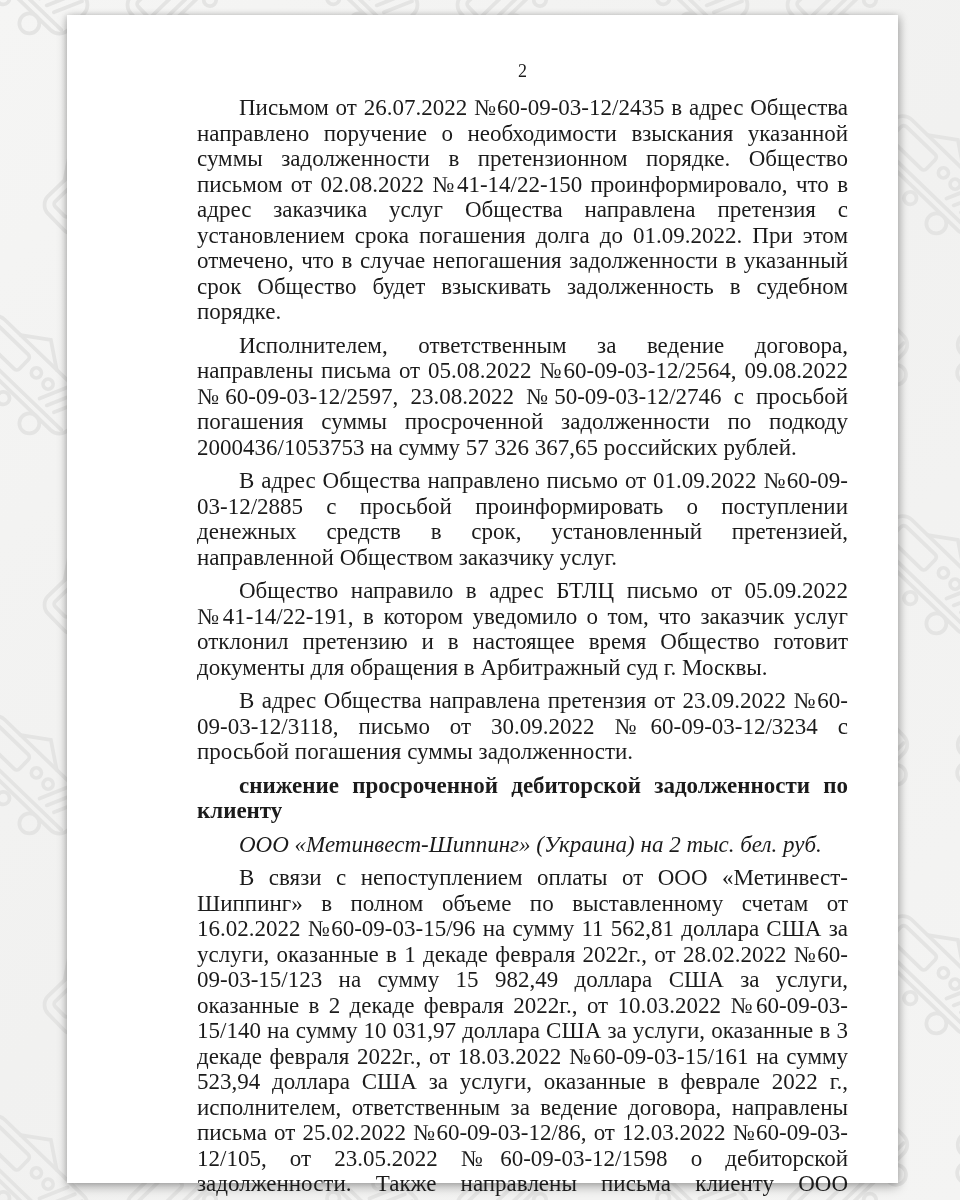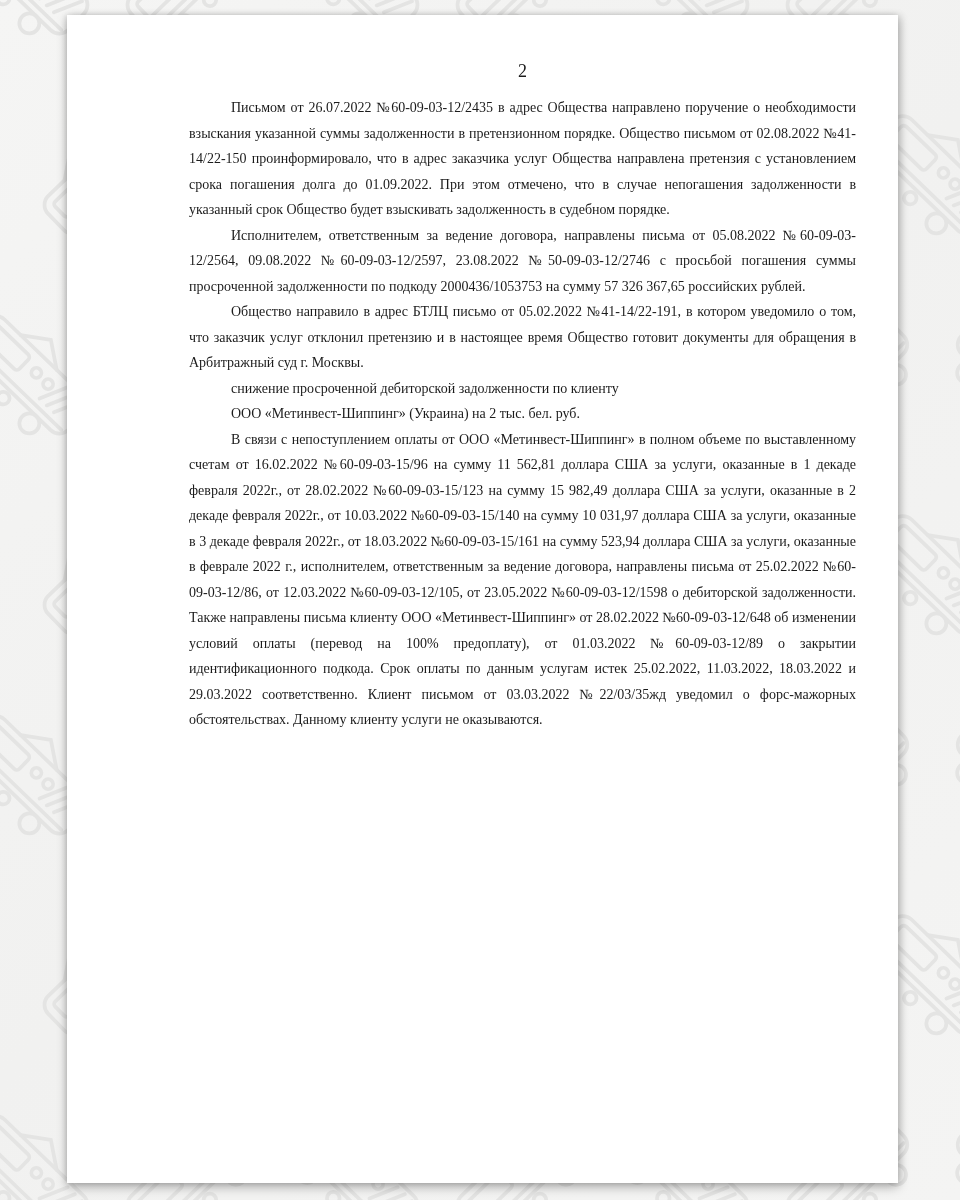--- a/index.html
+++ b/index.html
@@ -27,29 +27,29 @@
     padding: 0 42px 0 122px;
   }
   .page-number {
     margin-top: 46px;
     margin-bottom: 13px;
     text-align: center;
     font-size: 18px;
     color: #1c1c1c;
   }
   .content p {
-    margin: 0;
-    font-size: 14px;
+    margin: 8px;
+    font-size: 23px;
     line-height: 25.5px;
     color: #1b1b1b;
     text-align: justify;
     text-indent: 42px;
   }
-  .content p.bold { font-weight: normal; }
-  .content p.italic { }
+  .content p.bold { font-weight: bold; }
+  .content p.italic { font-style: italic; }
 </style>
 </head>
 <body>
 
 <div class="backdrop">
   <div class="pattern" id="pattern">
       <svg width="150" height="105" viewBox="0 0 120 84" style="left: -50px; top: -75px; transform: rotate(44deg);">
         <rect x="6" y="20" width="108" height="38" rx="10" fill="none" stroke="#e4e4e3" stroke-width="3" stroke-linecap="round"></rect>
         <rect x="14" y="27" width="38" height="16" rx="3" fill="none" stroke="#e4e4e3" stroke-width="3" stroke-linecap="round"></rect>
         <circle cx="64" cy="33" r="4" fill="none" stroke="#e4e4e3" stroke-width="3" stroke-linecap="round"></circle>
@@ -693,20 +693,22 @@
         <circle cx="88" cy="66" r="8" fill="none" stroke="#e4e4e3" stroke-width="3" stroke-linecap="round"></circle>
         <polyline points="34,20 54,6 74,20" fill="none" stroke="#e4e4e3" stroke-width="3" stroke-linecap="round"></polyline>
       </svg>
     </div>
   <div class="page">
     <div class="text-block">
       <div class="page-number">2</div>
       <div class="content" id="content">
           <p>Письмом от 26.07.2022 №60-09-03-12/2435 в адрес Общества направлено поручение о необходимости взыскания указанной суммы задолженности в претензионном порядке. Общество письмом от 02.08.2022 №41-14/22-150 проинформировало, что в адрес заказчика услуг Общества направлена претензия с установлением срока погашения долга до 01.09.2022. При этом отмечено, что в случае непогашения задолженности в указанный срок Общество будет взыскивать задолженность в судебном порядке.</p>
           <p>Исполнителем, ответственным за ведение договора, направлены письма от 05.08.2022 №60-09-03-12/2564, 09.08.2022 №60-09-03-12/2597, 23.08.2022 №50-09-03-12/2746 с просьбой погашения суммы просроченной задолженности по подкоду 2000436/1053753 на сумму 57 326 367,65 российских рублей.</p>
-          <p>Общество направило в адрес БТЛЦ письмо от 05.02.2022 №41-14/22-191, в котором уведомило о том, что заказчик услуг отклонил претензию и в настоящее время Общество готовит документы для обращения в Арбитражный суд г. Москвы.</p>
+          <p>В адрес Общества направлено письмо от 01.09.2022 №60-09-03-12/2885 с просьбой проинформировать о поступлении денежных средств в срок, установленный претензией, направленной Обществом заказчику услуг.</p>
+          <p>Общество направило в адрес БТЛЦ письмо от 05.09.2022 №41-14/22-191, в котором уведомило о том, что заказчик услуг отклонил претензию и в настоящее время Общество готовит документы для обращения в Арбитражный суд г. Москвы.</p>
+          <p>В адрес Общества направлена претензия от 23.09.2022 №60-09-03-12/3118, письмо от 30.09.2022 №60-09-03-12/3234 с просьбой погашения суммы задолженности.</p>
           <p class="bold">снижение просроченной дебиторской задолженности по клиенту</p>
           <p class="italic">ООО «Метинвест-Шиппинг» (Украина) на 2 тыс. бел. руб.</p>
           <p>В связи с непоступлением оплаты от ООО «Метинвест-Шиппинг» в полном объеме по выставленному счетам от 16.02.2022 №60-09-03-15/96 на сумму 11 562,81 доллара США за услуги, оказанные в 1 декаде февраля 2022г., от 28.02.2022 №60-09-03-15/123 на сумму 15 982,49 доллара США за услуги, оказанные в 2 декаде февраля 2022г., от 10.03.2022 №60-09-03-15/140 на сумму 10 031,97 доллара США за услуги, оказанные в 3 декаде февраля 2022г., от 18.03.2022 №60-09-03-15/161 на сумму 523,94 доллара США за услуги, оказанные в феврале 2022 г., исполнителем, ответственным за ведение договора, направлены письма от 25.02.2022 №60-09-03-12/86, от 12.03.2022 №60-09-03-12/105, от 23.05.2022 №60-09-03-12/1598 о дебиторской задолженности. Также направлены письма клиенту ООО «Метинвест-Шиппинг» от 28.02.2022 №60-09-03-12/648 об изменении условий оплаты (перевод на 100% предоплату), от 01.03.2022 №60-09-03-12/89 о закрытии идентификационного подкода. Срок оплаты по данным услугам истек 25.02.2022, 11.03.2022, 18.03.2022 и 29.03.2022 соответственно. Клиент письмом от 03.03.2022 №22/03/35жд уведомил о форс-мажорных обстоятельствах. Данному клиенту услуги не оказываются.</p>
         </div>
     </div>
   </div>
 </div>
 
 </body></html>

